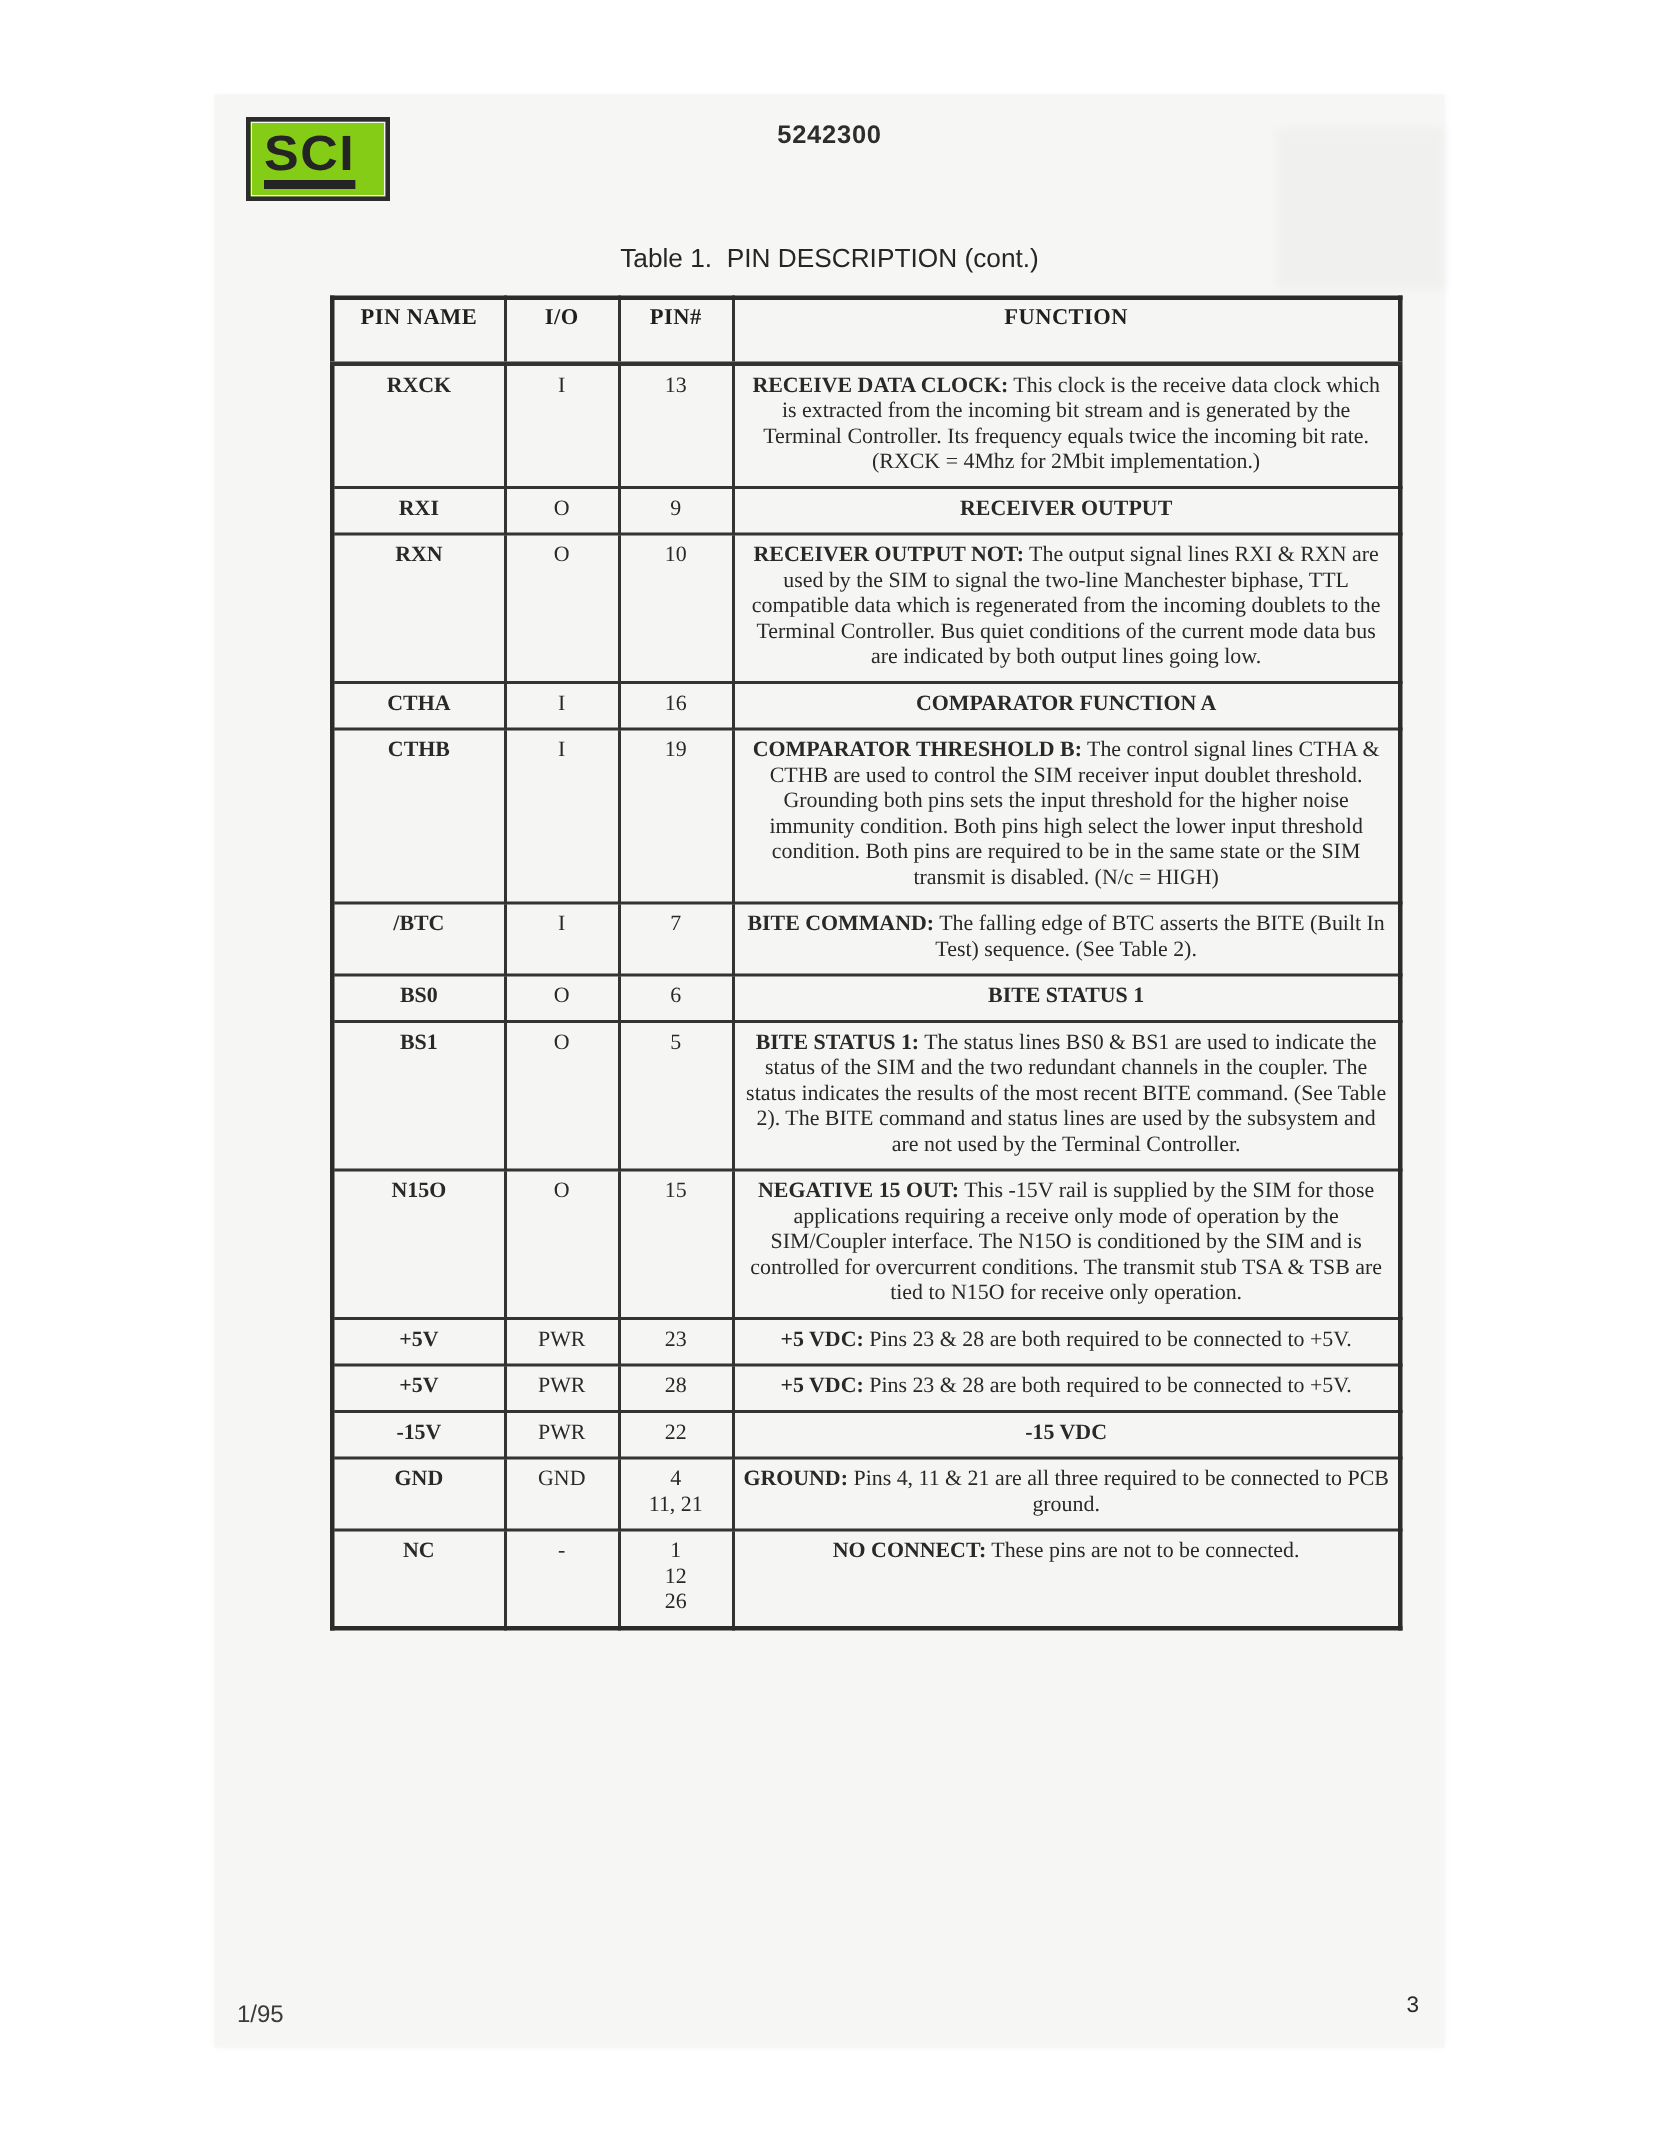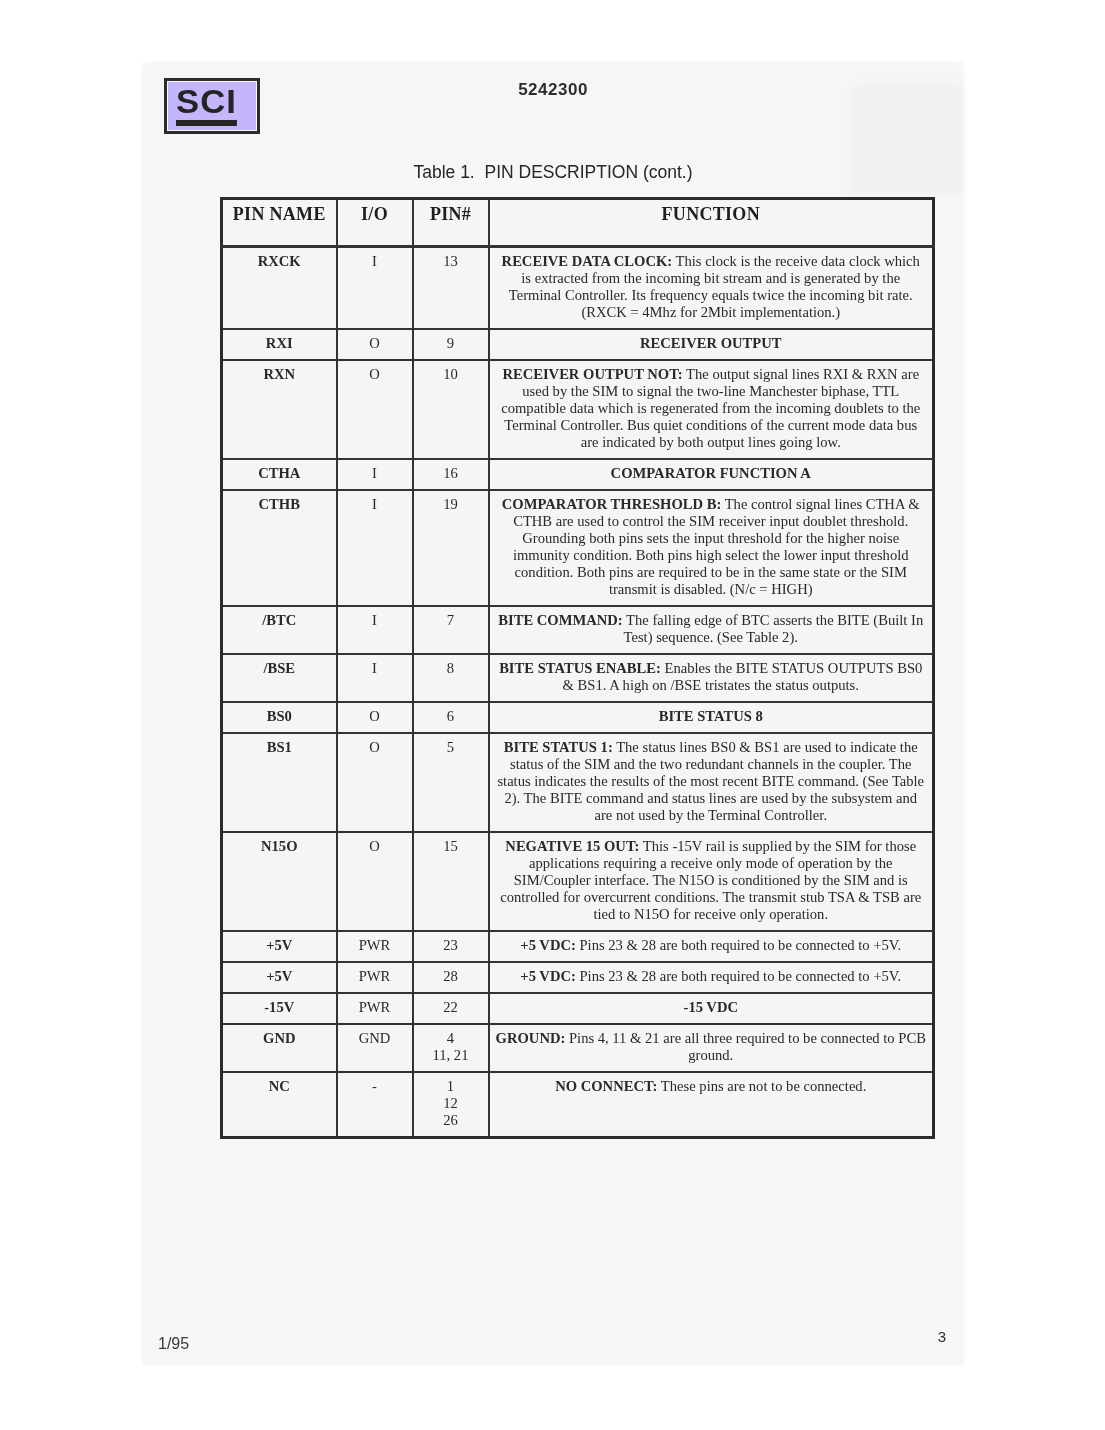--- a/index.html
+++ b/index.html
@@ -35,21 +35,21 @@
     opacity: 0.7;
   }
   
   .logo-box {
     position: absolute;
     left: 21px;
     top: 15px;
     width: 72px;
     height: 38px;
     border: 3px solid #2c2c2c;
-    background: #c4b5fd;
+    background: #84cc16;
     padding: 5px 9px 7px 9px;
     box-shadow: inset 0 0 0 1px #f8f8f6;
   }
   .logo-text {
     display: inline-block;
     font-family: "Liberation Sans", sans-serif;
     font-weight: bold;
     font-size: 33px;
     line-height: 0.95;
     letter-spacing: 1px;
@@ -94,21 +94,21 @@
     background: #f5f5f3;
   }
   .pin-table th, .pin-table td {
     border: 2px solid #333333;
   }
   table.pin-table {
     border: 3px solid #2b2b2b;
   }
   .pin-table th {
     font-family: "Liberation Serif", serif;
-    font-size: 18px;
+    font-size: 15px;
     font-weight: bold;
     letter-spacing: 0.3px;
     padding: 4px 4px 20px 4px;
     border-bottom-width: 3px;
     text-align: center;
     color: #1f1f1f;
   }
   .pin-table td {
     font-size: 14.6px;
     line-height: 17px;
@@ -204,32 +204,26 @@
     <td class="c-fn"><span class="fn-bold">COMPARATOR THRESHOLD B:</span><span class="fn-text"> The control signal lines CTHA &amp; CTHB are used to control the SIM receiver input doublet threshold.  Grounding both pins sets the input threshold for the higher noise immunity condition.  Both pins high select the lower input threshold condition.  Both pins are required to be in the same state or the SIM transmit is disabled. (N/c = HIGH)</span></td>
   </tr>
 
   <tr>
     <td class="c-pin">/BTC</td>
     <td class="c-io">I</td>
     <td class="c-num">7</td>
     <td class="c-fn"><span class="fn-bold">BITE COMMAND:</span><span class="fn-text"> The falling edge of BTC asserts the BITE (Built In Test) sequence.  (See Table 2).</span></td>
   </tr>
 
-  <tr>
-    <td class="c-pin">/BSE</td>
-    <td class="c-io">I</td>
-    <td class="c-num">8</td>
-    <td class="c-fn"><span class="fn-bold">BITE STATUS ENABLE:</span><span class="fn-text"> Enables the BITE STATUS OUTPUTS BS0 &amp; BS1.  A high on /BSE tristates the status outputs.</span></td>
-  </tr>
 
   <tr>
     <td class="c-pin">BS0</td>
     <td class="c-io">O</td>
     <td class="c-num">6</td>
-    <td class="c-fn"><span class="fn-bold">BITE STATUS 8</span><span class="fn-text"></span></td>
+    <td class="c-fn"><span class="fn-bold">BITE STATUS 1</span><span class="fn-text"></span></td>
   </tr>
 
   <tr>
     <td class="c-pin">BS1</td>
     <td class="c-io">O</td>
     <td class="c-num">5</td>
     <td class="c-fn"><span class="fn-bold">BITE STATUS 1:</span><span class="fn-text"> The status lines BS0 &amp; BS1 are used to indicate the status of the SIM and the two redundant channels in the coupler.  The status indicates the results of the most recent BITE command. (See Table 2).  The BITE command and status lines are used by the subsystem and are not used by the Terminal Controller.</span></td>
   </tr>
 
   <tr>

